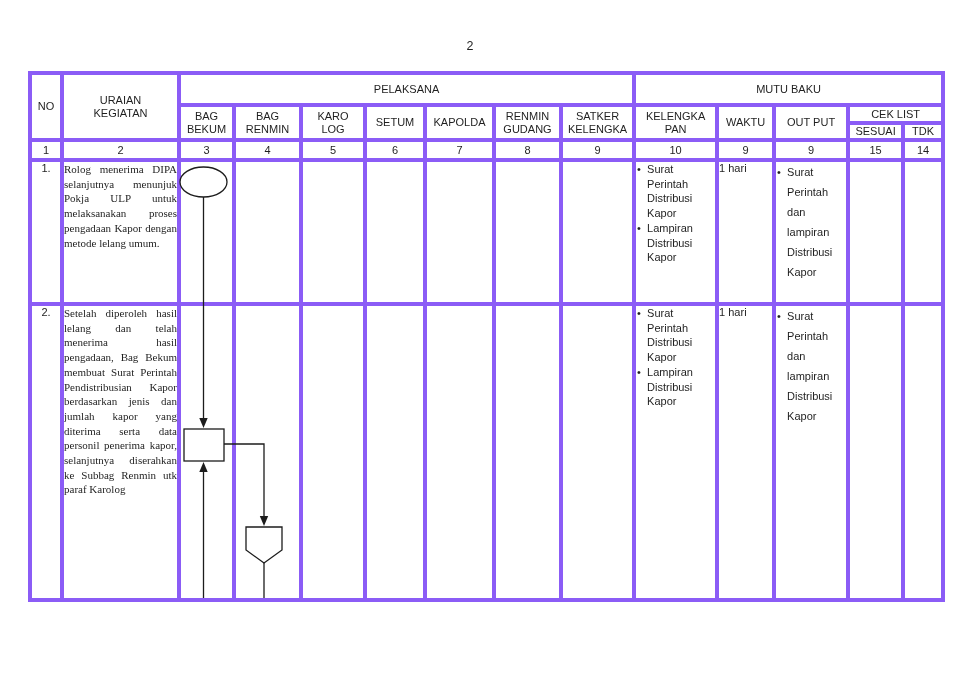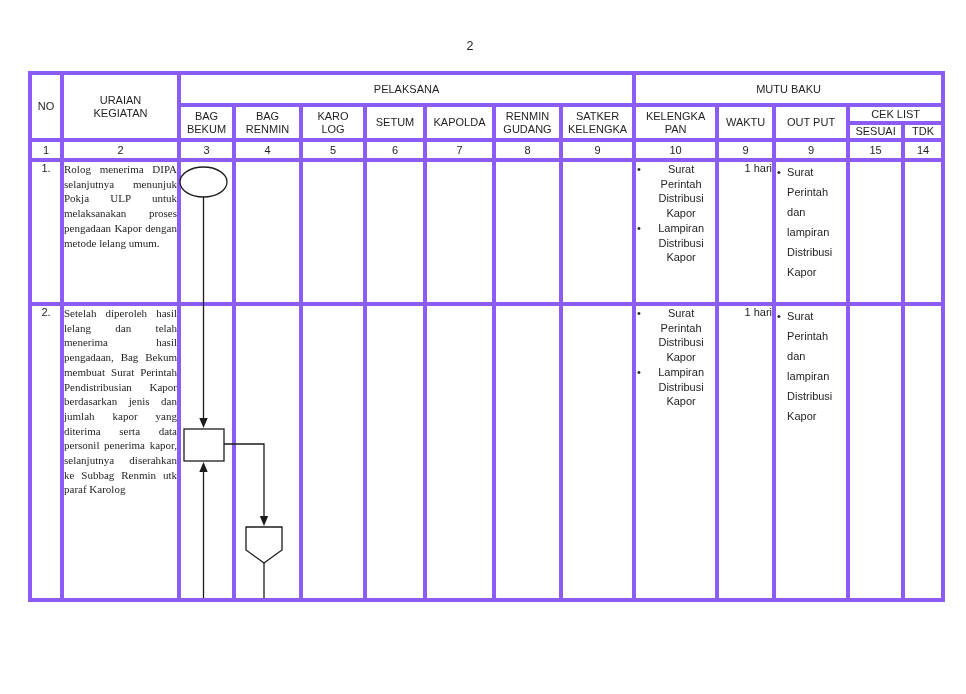--- a/index.html
+++ b/index.html
@@ -46,22 +46,22 @@
   td.num { text-align: center; vertical-align: middle; font-size: 11px; }
 
   tr.data-row td { vertical-align: top; }
   td.no-cell { text-align: center; padding-top: 6px; }
   td.uraian-cell {
     padding: 5px 6px 0 6px;
     text-align: justify; text-justify: inter-word;
     line-height: 14.7px;
     font-family: Liberation Serif, serif;
   }
-  td.kelengkapan-cell { padding: 7px 2px 0 6px; line-height: 14.7px; text-align: center; }
-  td.waktu-cell { text-align: right; padding-top: 7px; }
+  td.kelengkapan-cell { padding: 7px 2px 0 6px; line-height: 14.7px; }
+  td.waktu-cell { text-align: left; padding-top: 7px; }
   td.output-cell { padding: 12px 2px 0 9px; line-height: 20px; }
 
   .bullet { position: relative; padding-left: 11px; }
   .bullet::before { content: "\2022"; position: absolute; left: 1px; }
 
   svg.flow-overlay {
     position: absolute; inset: 0; width: 966px; height: 694px;
     pointer-events: none;
   }
   svg.flow-overlay .ln { stroke: #1c1c1c; stroke-width: 1.3; fill: none; }

